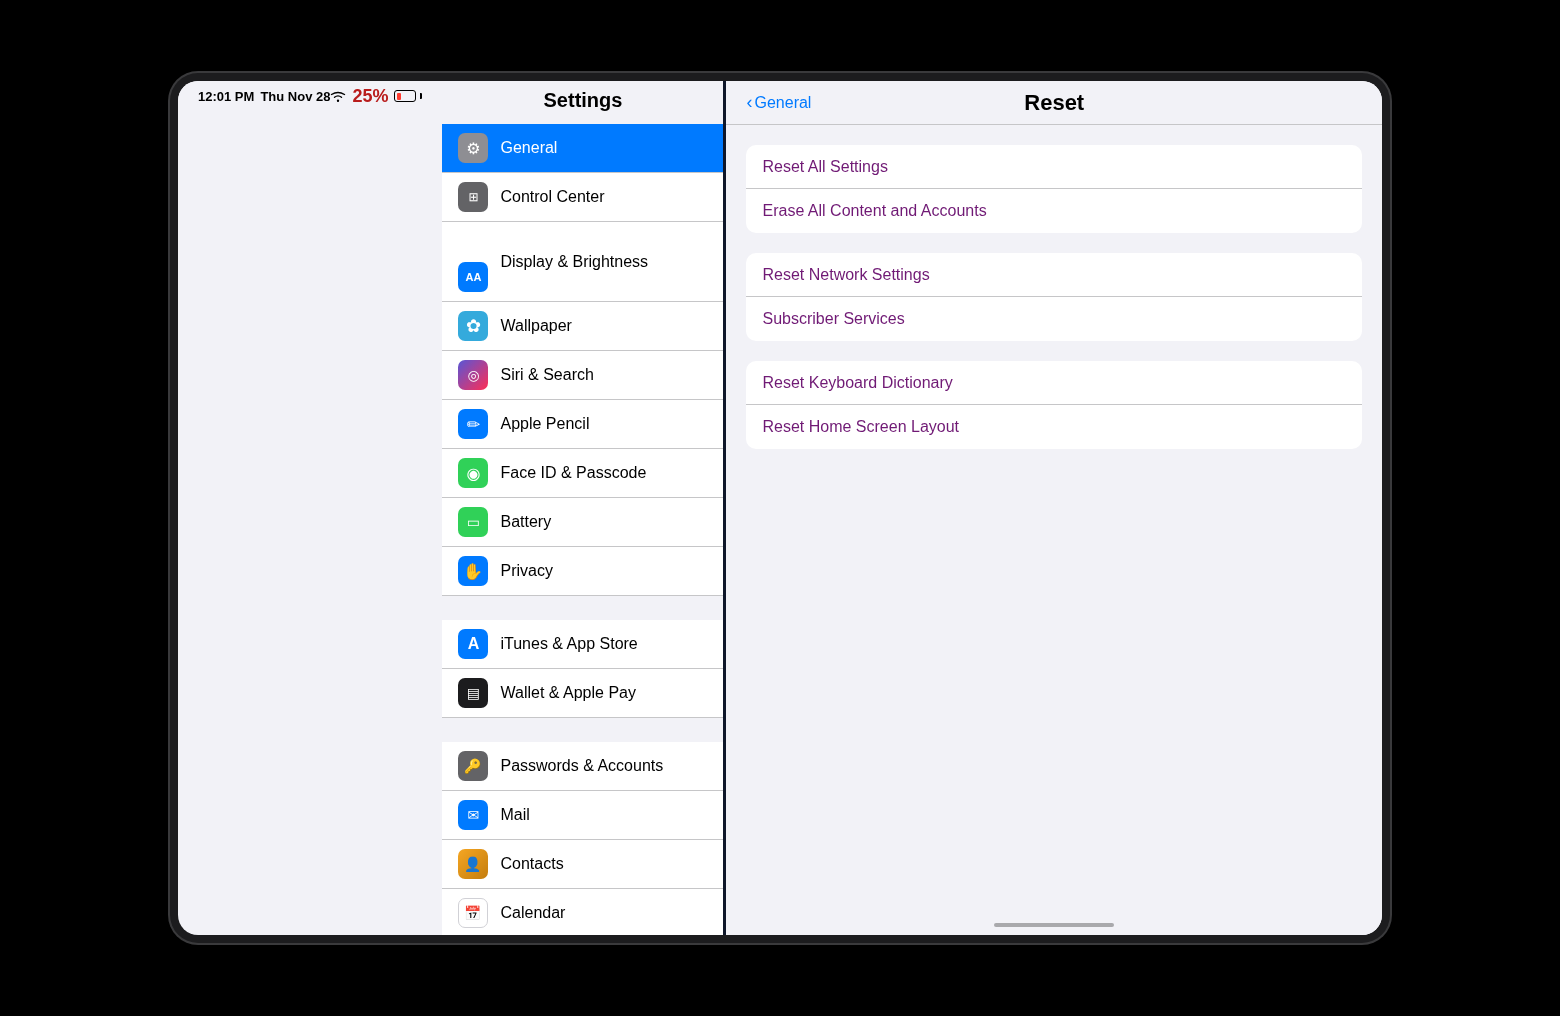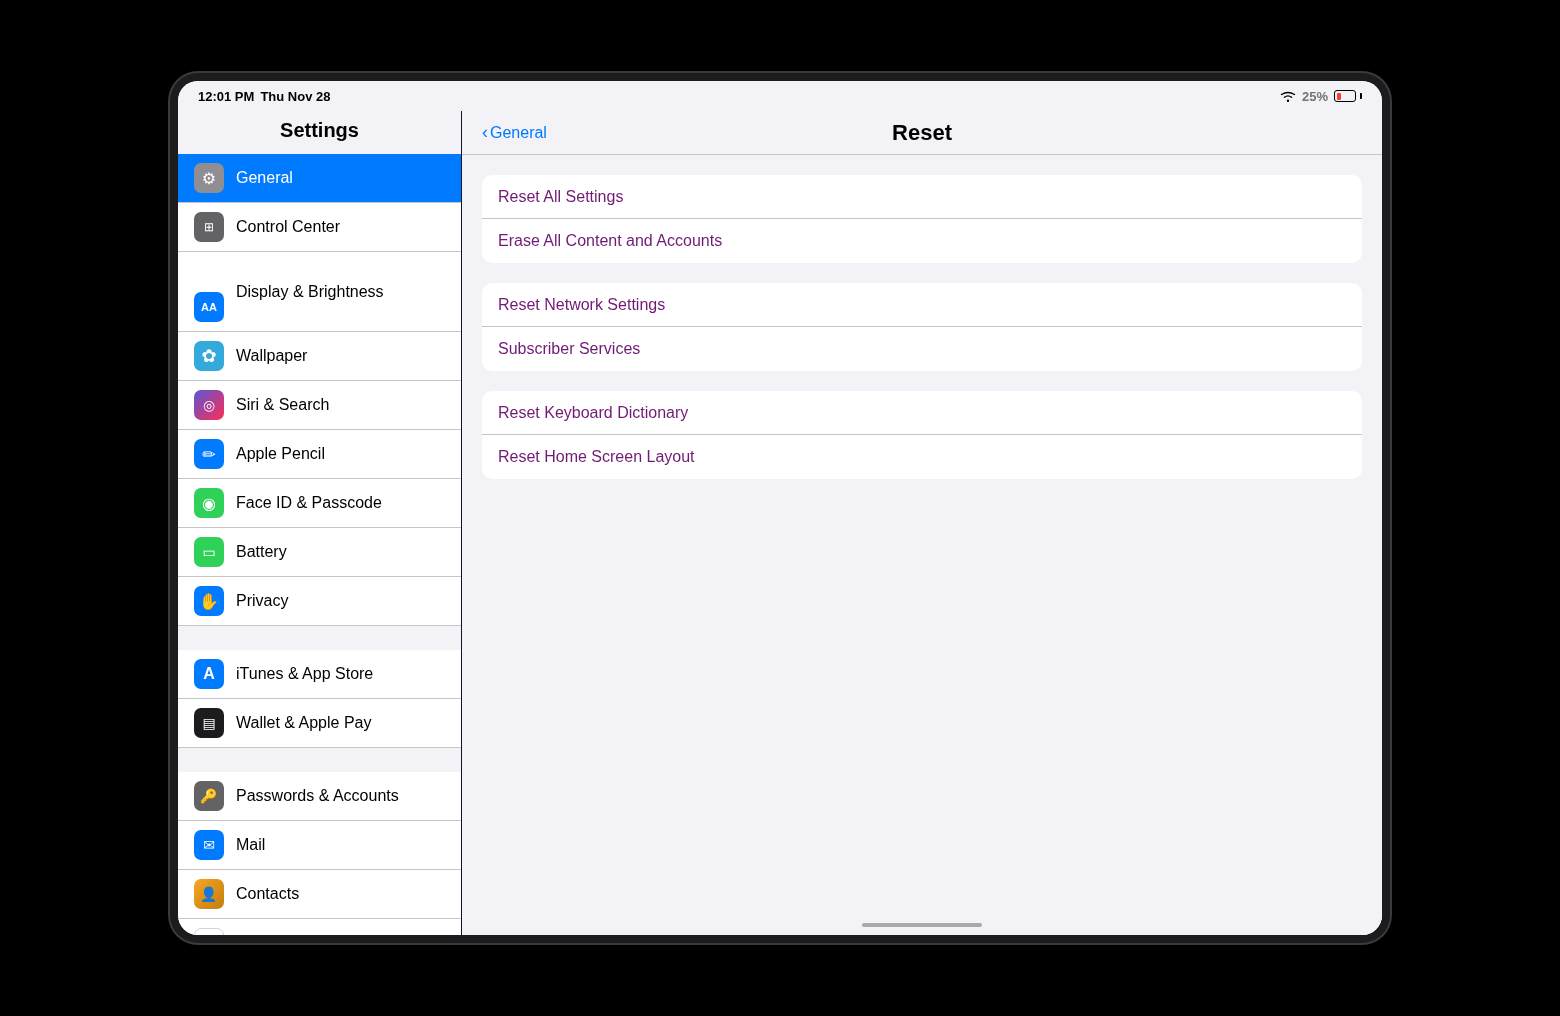--- a/index.html
+++ b/index.html
@@ -26,21 +26,21 @@
       flex-direction: column;
     }
 
     .ipad-screen {
       flex: 1;
       background: #f2f2f7;
       margin: 8px;
       border-radius: 20px;
       overflow: hidden;
       display: flex;
-      flex-direction: column;
+      flex-direction: row;
     }
 
     
     .status-bar {
       display: flex;
       justify-content: space-between;
       align-items: center;
       padding: 0 20px;
       height: 30px;
       background: #f2f2f7;
@@ -48,23 +48,23 @@
     }
     .status-time {
       font-size: 13px;
       font-weight: 600;
       color: #000;
     }
     .status-right {
       display: flex;
       align-items: center;
       gap: 6px;
-      font-size: 13px;
+      font-size: 18px;
       font-weight: 600;
-      color: #737373;
+      color: #b91c1c;
     }
     .battery-container {
       display: flex;
       align-items: center;
       gap: 3px;
     }
     .battery-body {
       width: 22px;
       height: 12px;
       border: 1.5px solid #000;
@@ -94,21 +94,21 @@
       display: flex;
       overflow: hidden;
     }
 
     
     .sidebar {
       width: 284px;
       background: #f2f2f7;
       flex-shrink: 0;
       overflow-y: auto;
-      border-right: 1px solid #0f172a;
+      border-right: 3px solid #0f172a;
     }
 
     .sidebar-header {
       padding: 8px 16px 12px;
       font-size: 20px;
       font-weight: 700;
       color: #000;
       text-align: center;
       background: #f2f2f7;
     }

